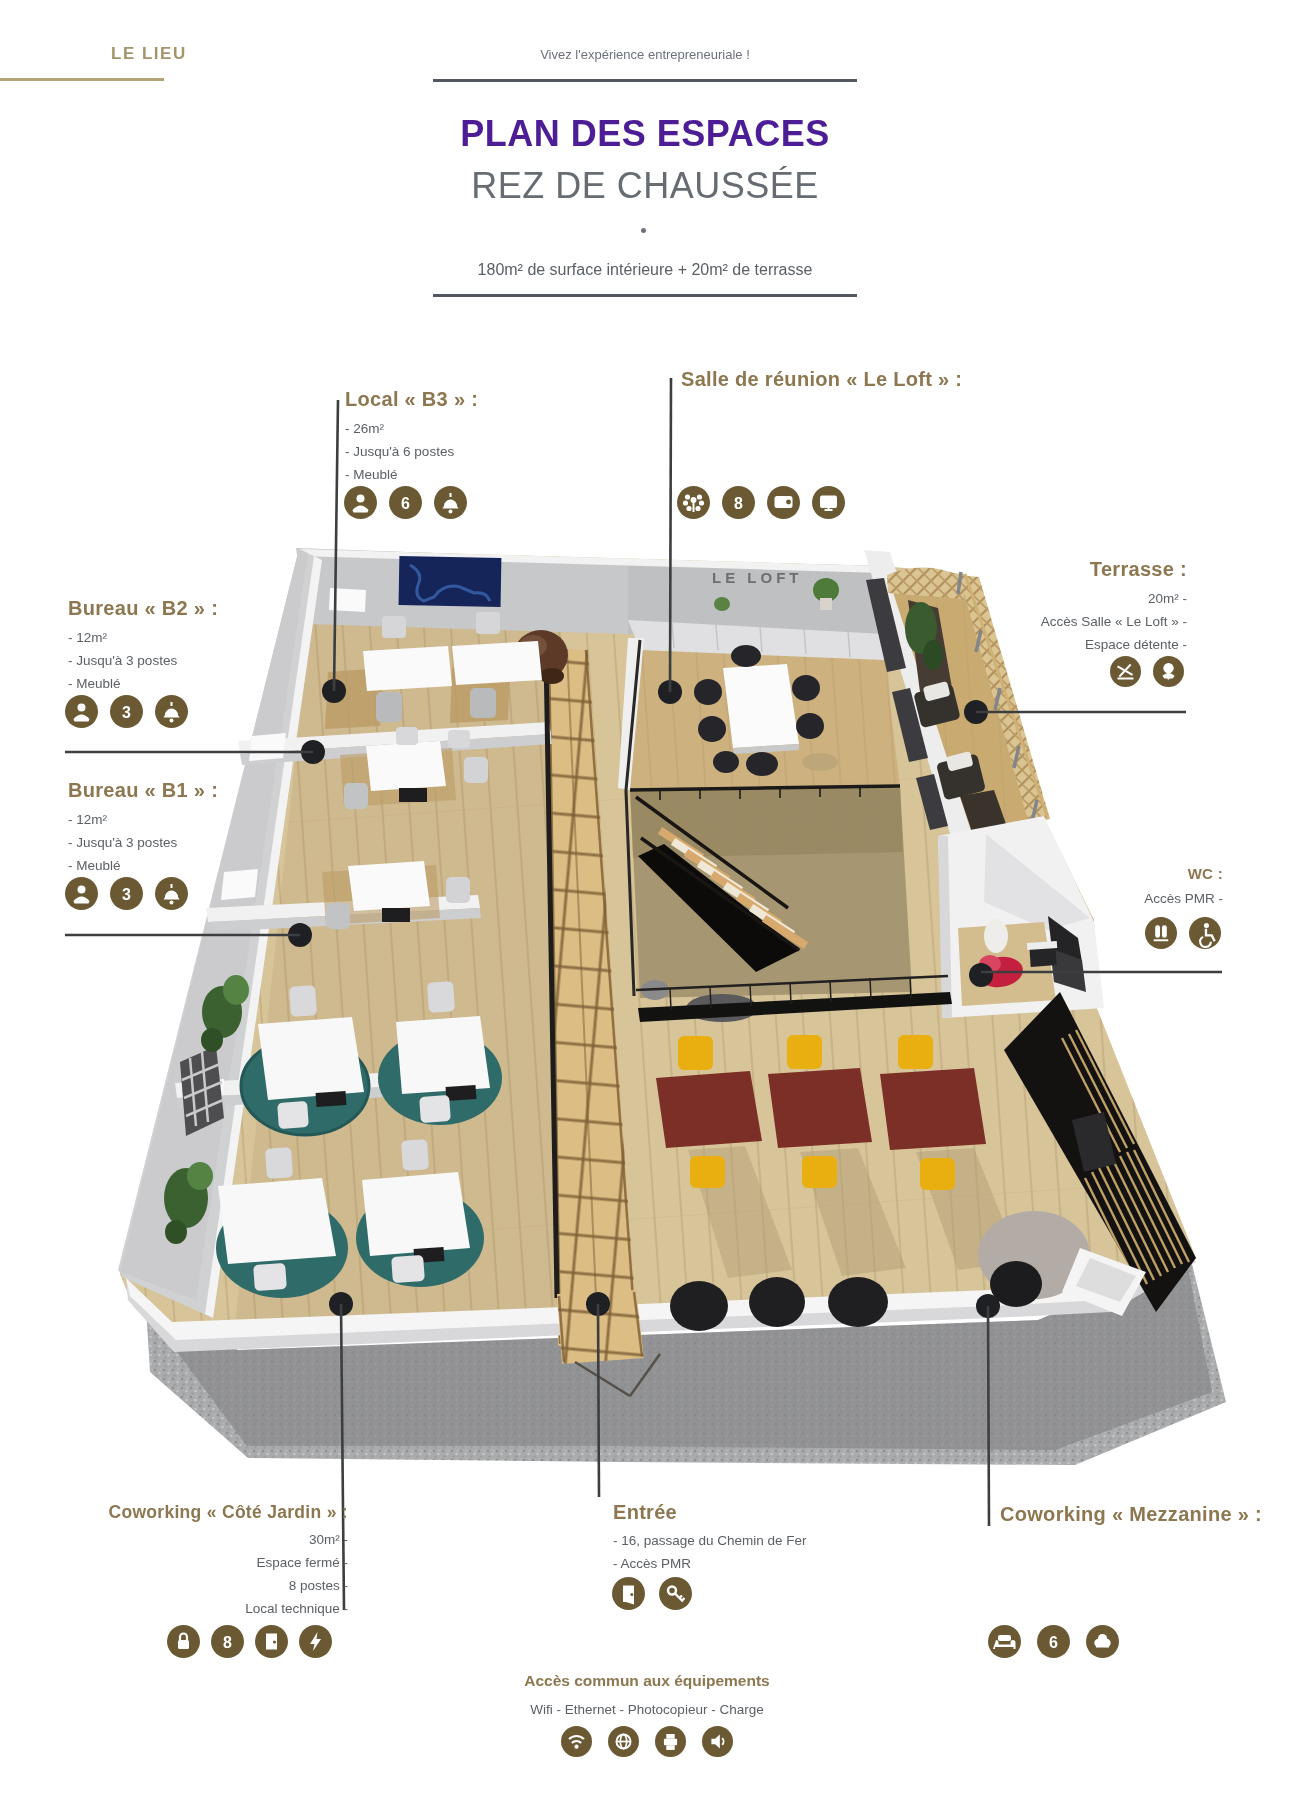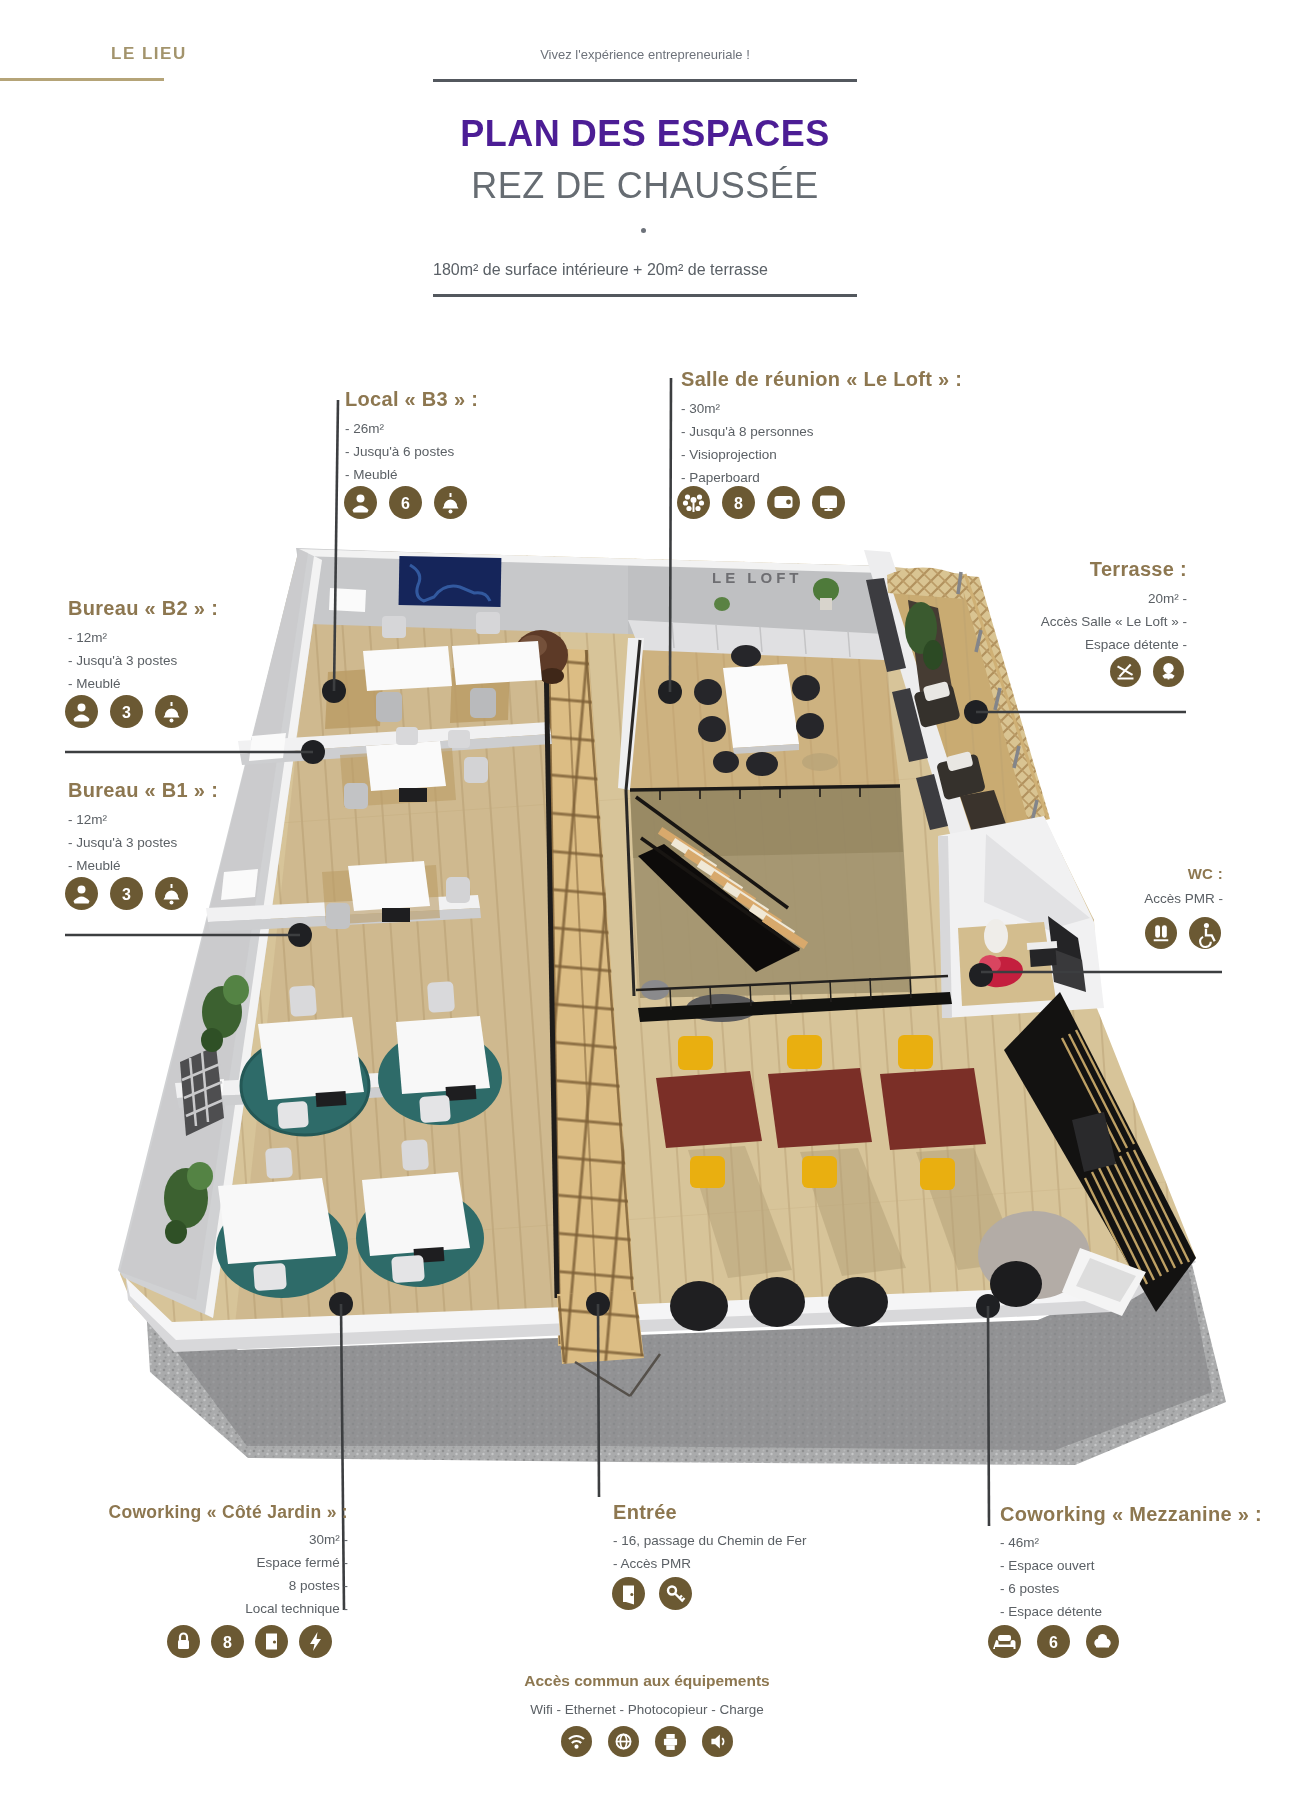--- a/index.html
+++ b/index.html
@@ -22,21 +22,21 @@
 <div class="abs" style="left:433px;top:47px;width:424px;text-align:center;font-size:13px;color:#6d727a;">Vivez l'expérience entrepreneuriale !</div>
 
 <div class="abs" style="left:433px;top:79px;width:424px;height:3px;background:#53585e;"></div>
 
 <div class="abs" style="left:413px;top:113px;width:464px;text-align:center;font-size:36px;font-weight:bold;color:#4c1d95;letter-spacing:0.5px;">PLAN&nbsp;DES&nbsp;ESPACES</div>
 
 <div class="abs" style="left:413px;top:165px;width:464px;text-align:center;font-size:36px;color:#666c72;letter-spacing:0.5px;">REZ DE CHAUSSÉE</div>
 
 <div class="abs" style="left:641px;top:228px;width:5px;height:5px;border-radius:50%;background:#6d727a;"></div>
 
-<div class="abs" style="left:433px;top:261px;width:424px;text-align:left;font-size:16px;color:#5a6066;">180m² de surface intérieure + 20m² de terrasse</div>
+<div class="abs" style="left:433px;top:261px;width:424px;text-align:center;font-size:16px;color:#5a6066;">180m² de surface intérieure + 20m² de terrasse</div>
 
 <div class="abs" style="left:433px;top:294px;width:424px;height:3px;background:#53585e;"></div>
 
 <svg class="abs" style="left:0;top:0;" width="1300" height="1793" viewBox="0 0 1300 1793">
 <defs>
   <pattern id="planks" width="27" height="420" patternUnits="userSpaceOnUse" patternTransform="rotate(-4)">
     <rect width="27" height="420" fill="none"></rect>
     <line x1="1" y1="0" x2="1" y2="420" stroke="#b49a6e" stroke-width="1.6" opacity="0.55"></line>
     <line x1="1" y1="0" x2="27" y2="0" stroke="#c0a477" stroke-width="1.2" opacity="0.4"></line>
   </pattern>
@@ -486,21 +486,20 @@
   <svg class="ic" width="33" height="33" viewBox="0 0 33 33">
       <circle cx="16.5" cy="16.5" r="16.5" fill="#6b5933"></circle>
       <path d="M10,20 a6.5,6.5 0 0 1 13,0 l1.5,2.5 h-16 z" fill="#fff"></path>
       <circle cx="16.5" cy="25.5" r="2" fill="#fff"></circle>
       <rect x="15.5" y="7" width="2" height="4" fill="#fff"></rect>
     </svg>
 </div>
 
 <div class="abs" style="left:681px;top:368px;">
   <div class="ttl">Salle de réunion « Le Loft » :</div>
-  <div class="itm" style="margin-top:6px;">- 30m²<br>- Jusqu'à 8 personnes<br>- Visioprojection<br>- Paperboard</div>
 </div>
 
 <div class="abs icons" style="left:677px;top:486px;">
   <svg class="ic" width="33" height="33" viewBox="0 0 33 33">
       <circle cx="16.5" cy="16.5" r="16.5" fill="#6b5933"></circle>
       <circle cx="16.5" cy="14" r="3" fill="#fff"></circle>
       <circle cx="10.5" cy="11" r="2.6" fill="#fff"></circle>
       <circle cx="22.5" cy="11" r="2.6" fill="#fff"></circle>
       <circle cx="8.5" cy="17" r="2.6" fill="#fff"></circle>
       <circle cx="24.5" cy="17" r="2.6" fill="#fff"></circle>
@@ -602,21 +601,20 @@
     </svg>
   <svg class="ic" width="33" height="33" viewBox="0 0 33 33">
       <circle cx="16.5" cy="16.5" r="16.5" fill="#6b5933"></circle>
       <circle cx="13" cy="13.5" r="4" stroke="#fff" stroke-width="2.4" fill="none"></circle>
       <path d="M16,16.5 L24,24.5 M20.5,21 l2.5,-2.5 M23,23.5 l2.5,-2.5" stroke="#fff" stroke-width="2.4" fill="none"></path>
     </svg>
 </div>
 
 <div class="abs" style="left:1000px;top:1503px;">
   <div class="ttl">Coworking « Mezzanine » :</div>
-  <div class="itm" style="margin-top:5px;">- 46m²<br>- Espace ouvert<br>- 6 postes<br>- Espace détente</div>
 </div>
 
 <div class="abs icons" style="left:988px;top:1625px;gap:16px;">
   <svg class="ic" width="33" height="33" viewBox="0 0 33 33">
       <circle cx="16.5" cy="16.5" r="16.5" fill="#6b5933"></circle>
       <rect x="10" y="10" width="13" height="6" rx="2" fill="#fff"></rect>
       <path d="M8,15 a2.5,2.5 0 0 1 2.5,2.5 v2 h12 v-2 a2.5,2.5 0 0 1 5,0 v6.5 h-2 v-2 h-18.5 v2 h-2 z" fill="#fff"></path>
     </svg>
   <svg class="ic" width="33" height="33" viewBox="0 0 33 33">
       <circle cx="16.5" cy="16.5" r="16.5" fill="#6b5933"></circle>

